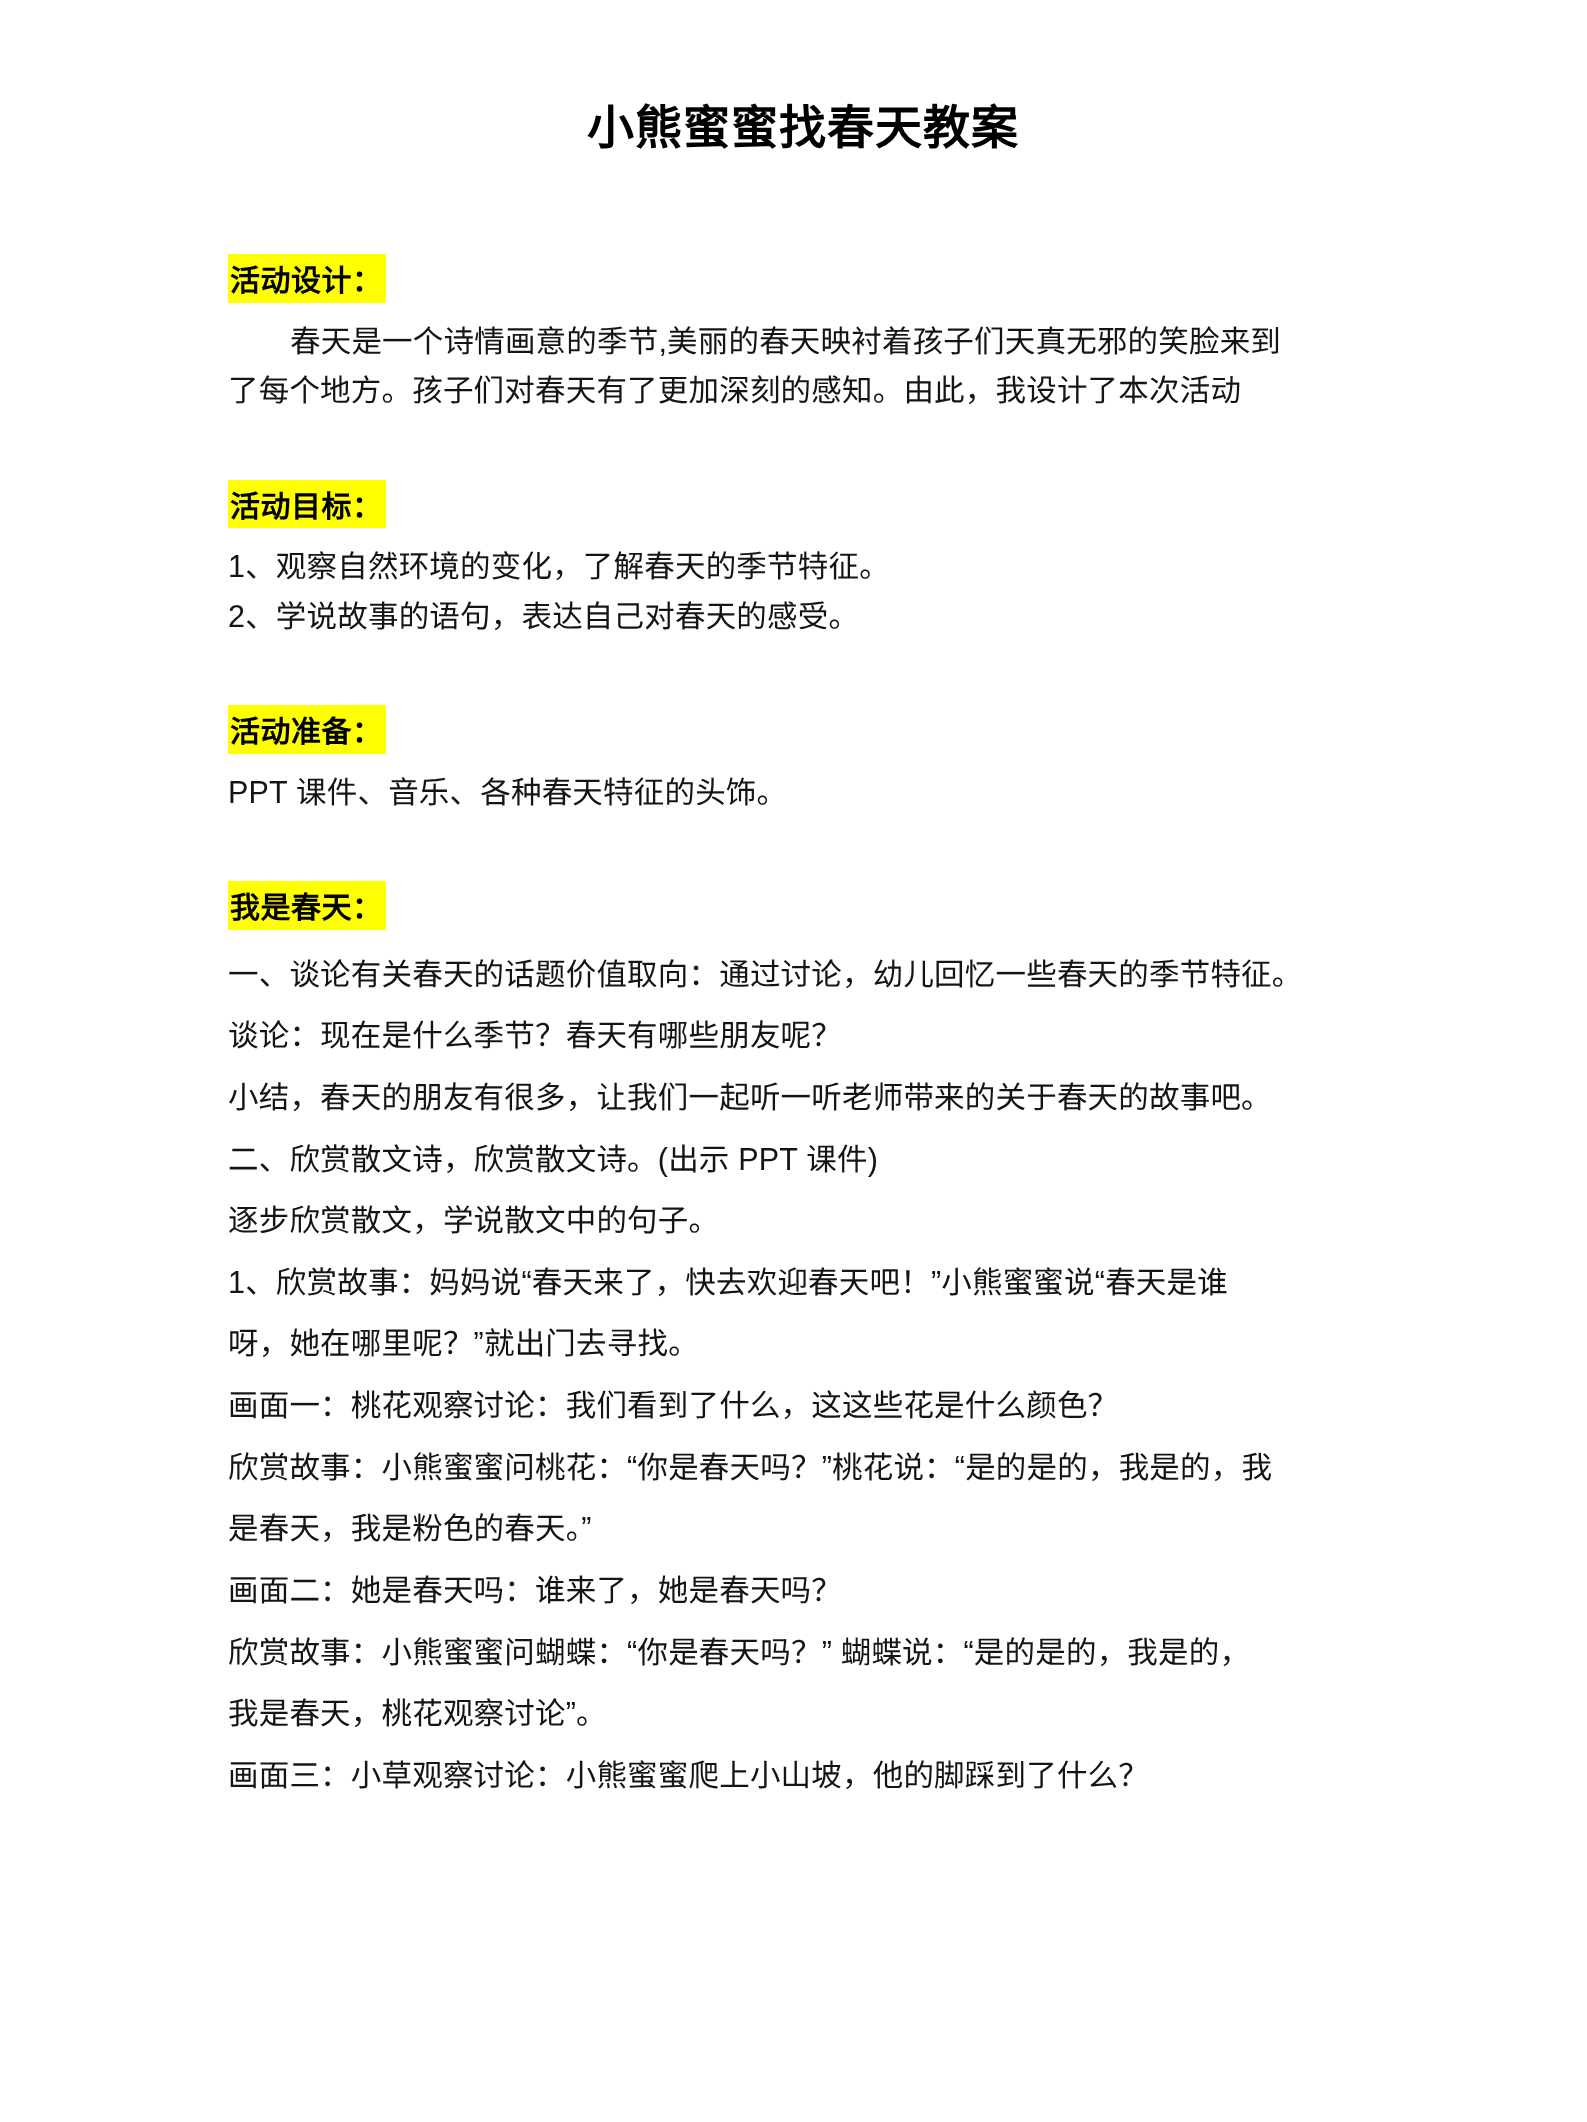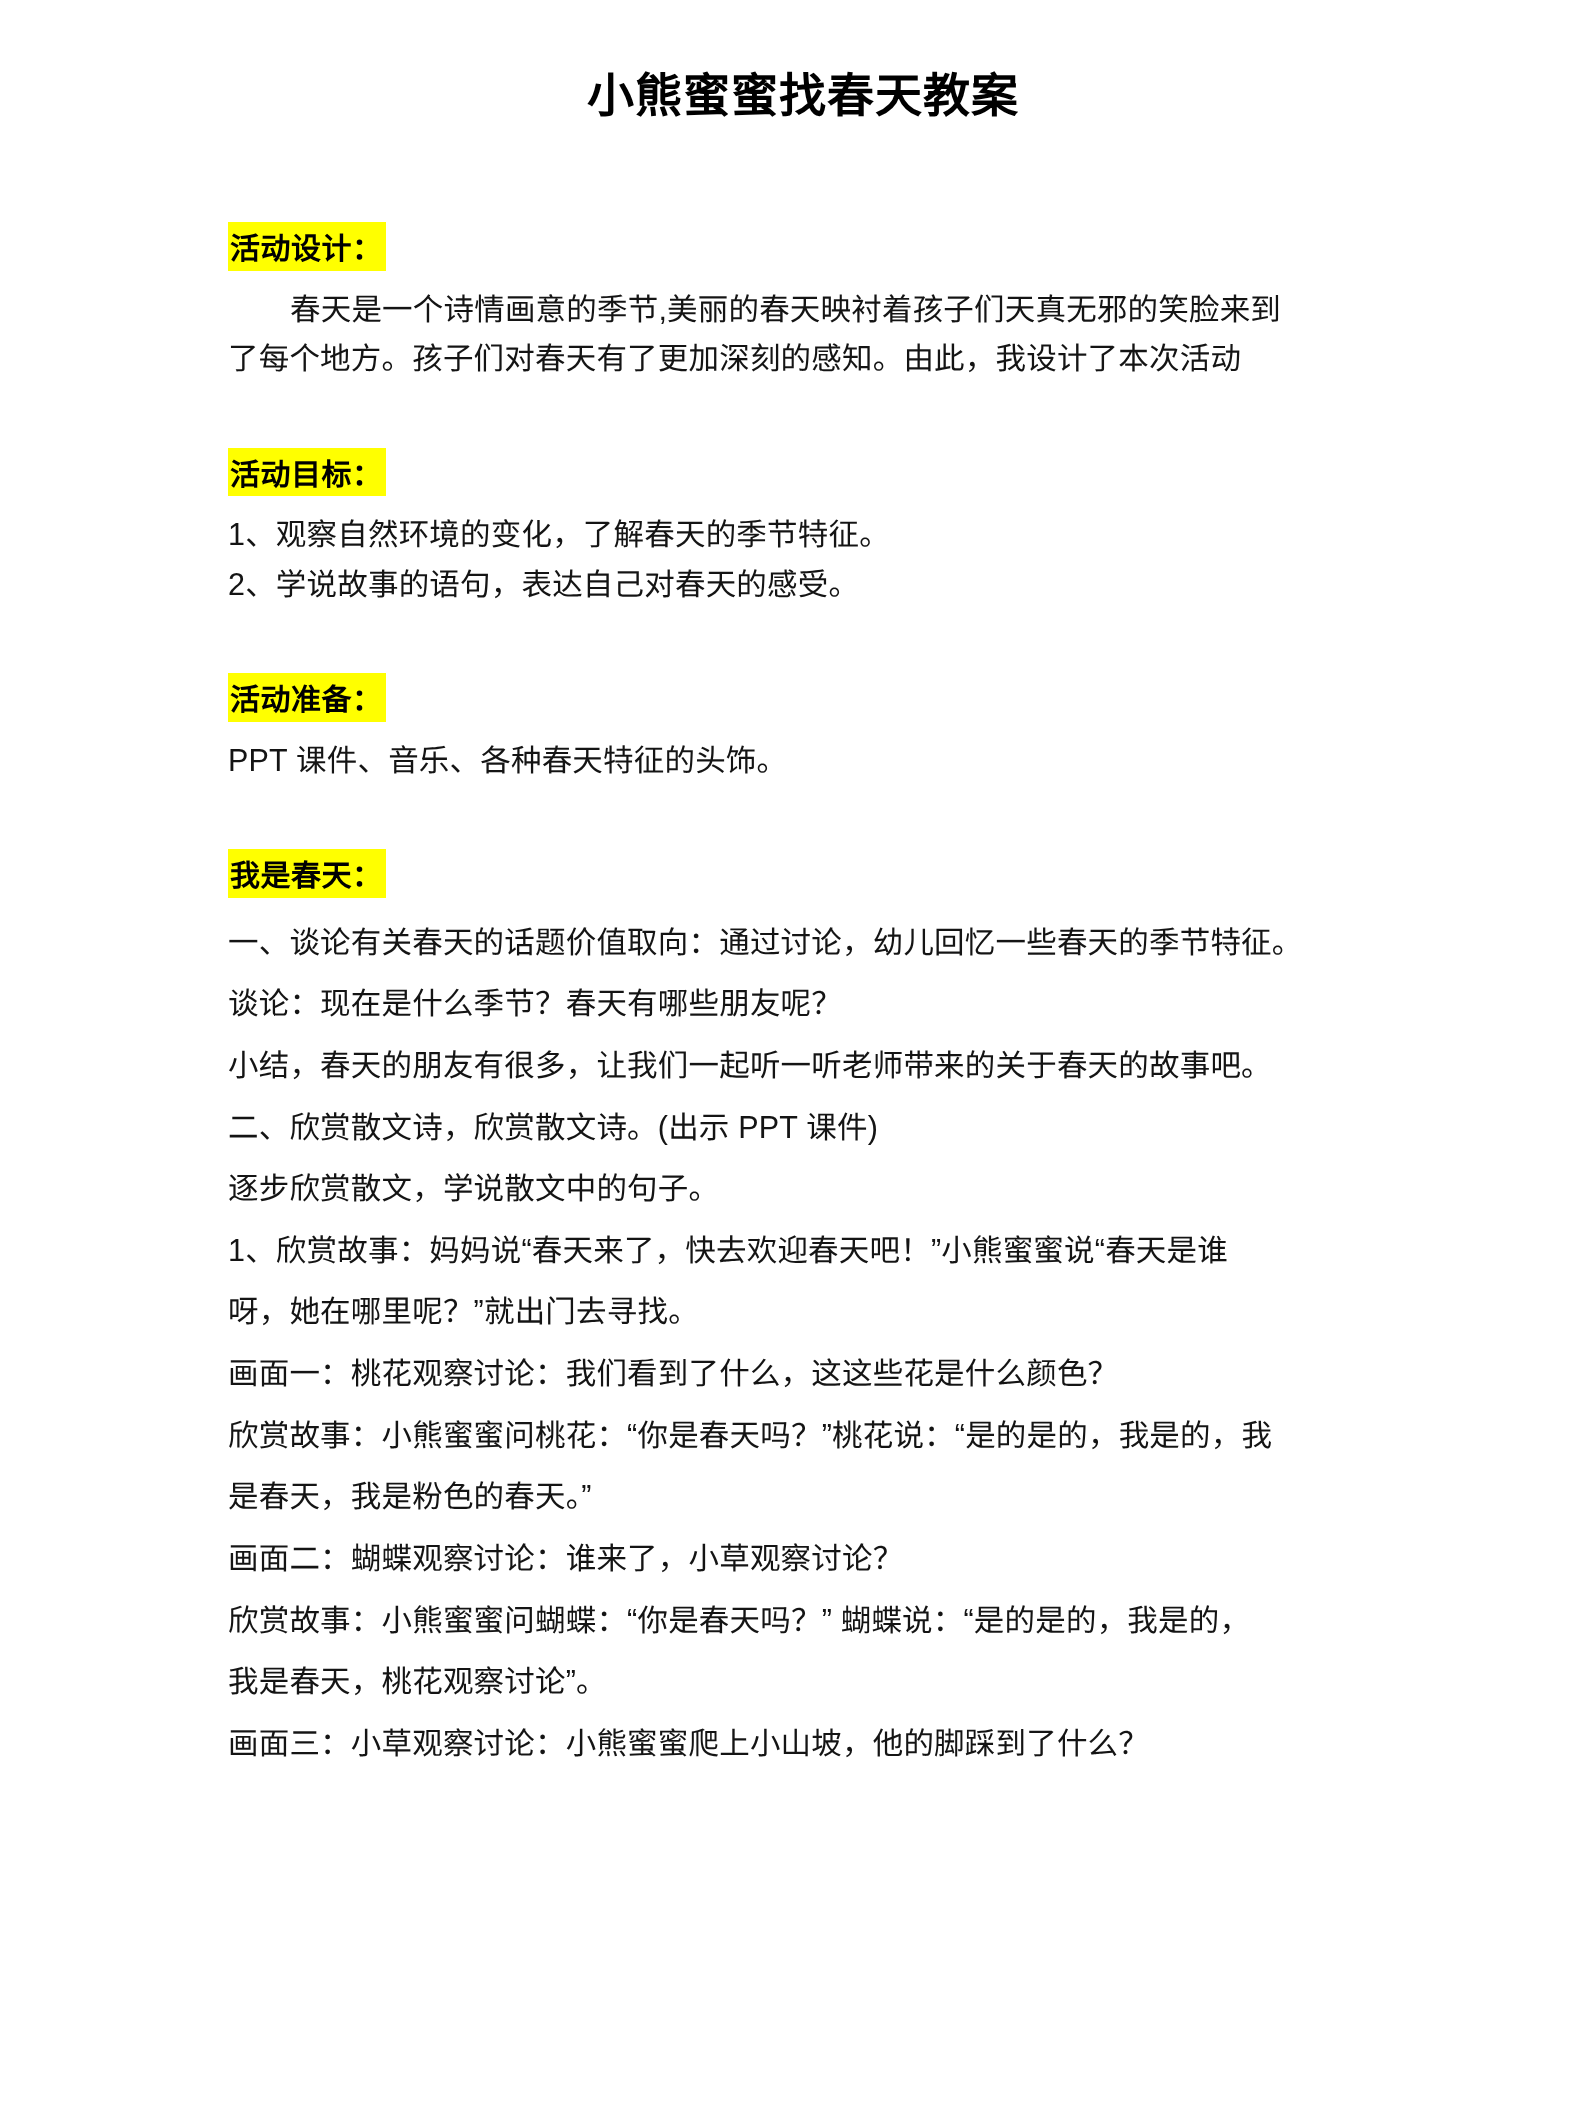--- a/index.html
+++ b/index.html
@@ -34,21 +34,21 @@
   }
 
   
   .doc-title {
     text-align: center;
     font-size: 47px;
     font-weight: bold;
     letter-spacing: 1px;
     line-height: 1.2;
     margin: 0;
-    padding-top: 68px;
+    padding-top: 100px;
     color: #000000;
     font-family: "DejaVu Serif", "Liberation Serif", serif;
   }
 
   
   .section-heading {
     margin: 0;
     padding: 0;
     font-size: 0;
     line-height: 1;
@@ -137,20 +137,20 @@
       <p class="body-line">一、谈论有关春天的话题价值取向：通过讨论，幼儿回忆一些春天的季节特征。</p>
       <p class="body-line">谈论：现在是什么季节？春天有哪些朋友呢？</p>
       <p class="body-line">小结，春天的朋友有很多，让我们一起听一听老师带来的关于春天的故事吧。</p>
       <p class="body-line">二、欣赏散文诗，欣赏散文诗。(出示 PPT 课件)</p>
       <p class="body-line">逐步欣赏散文，学说散文中的句子。</p>
       <p class="body-line">1、欣赏故事：妈妈说“春天来了，快去欢迎春天吧！”小熊蜜蜜说“春天是谁</p>
       <p class="body-line">呀，她在哪里呢？”就出门去寻找。</p>
       <p class="body-line">画面一：桃花观察讨论：我们看到了什么，这这些花是什么颜色？</p>
       <p class="body-line">欣赏故事：小熊蜜蜜问桃花：“你是春天吗？”桃花说：“是的是的，我是的，我</p>
       <p class="body-line">是春天，我是粉色的春天。”</p>
-      <p class="body-line">画面二：蝴蝶观察讨论：谁来了，小草观察讨论？</p>
+      <p class="body-line">画面二：她是春天吗：谁来了，她是春天吗？</p>
       <p class="body-line">欣赏故事：小熊蜜蜜问蝴蝶：“你是春天吗？” 蝴蝶说：“是的是的，我是的，</p>
       <p class="body-line">我是春天，桃花观察讨论”。</p>
       <p class="body-line">画面三：小草观察讨论：小熊蜜蜜爬上小山坡，他的脚踩到了什么？</p>
     </div>
 
   </div>
 </div>
 
 </body></html>

